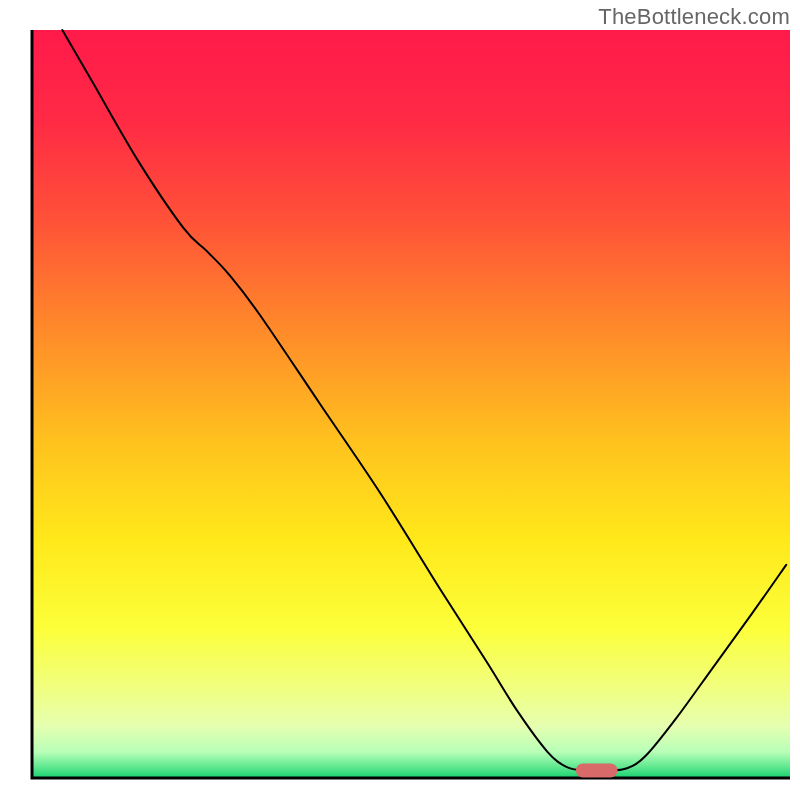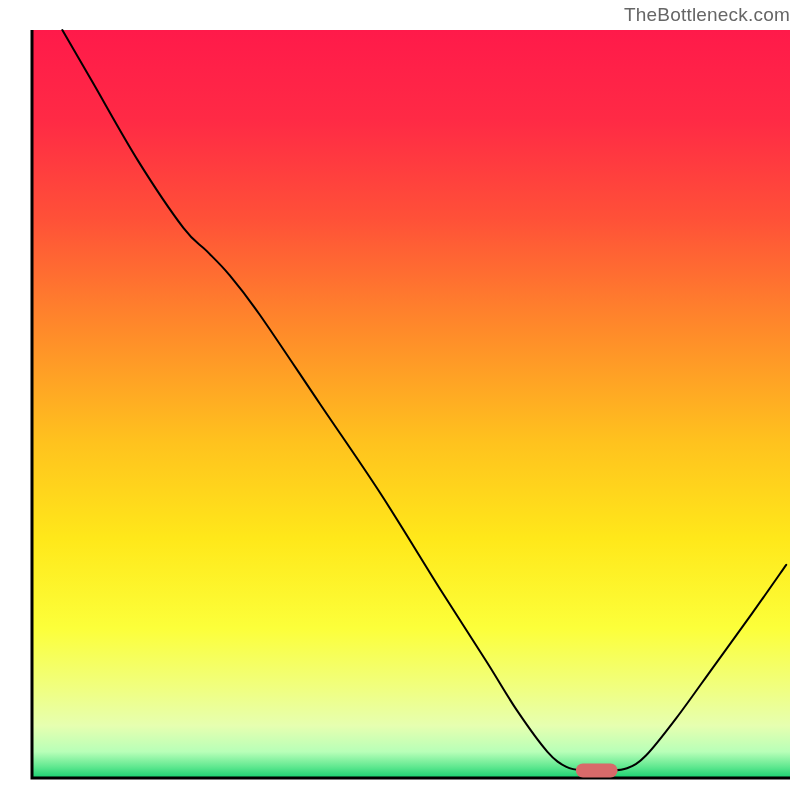--- a/index.html
+++ b/index.html
@@ -12,21 +12,21 @@
   }
   .container {
     position: relative;
     width: 800px;
     height: 800px;
   }
   .watermark {
     position: absolute;
     top: 4px;
     right: 10px;
-    font-size: 19px;
+    font-size: 22px;
     color: #666666;
     font-weight: 400;
     letter-spacing: 0.2px;
   }
   svg {
     display: block;
   }
 </style>
 </head>
 <body>

